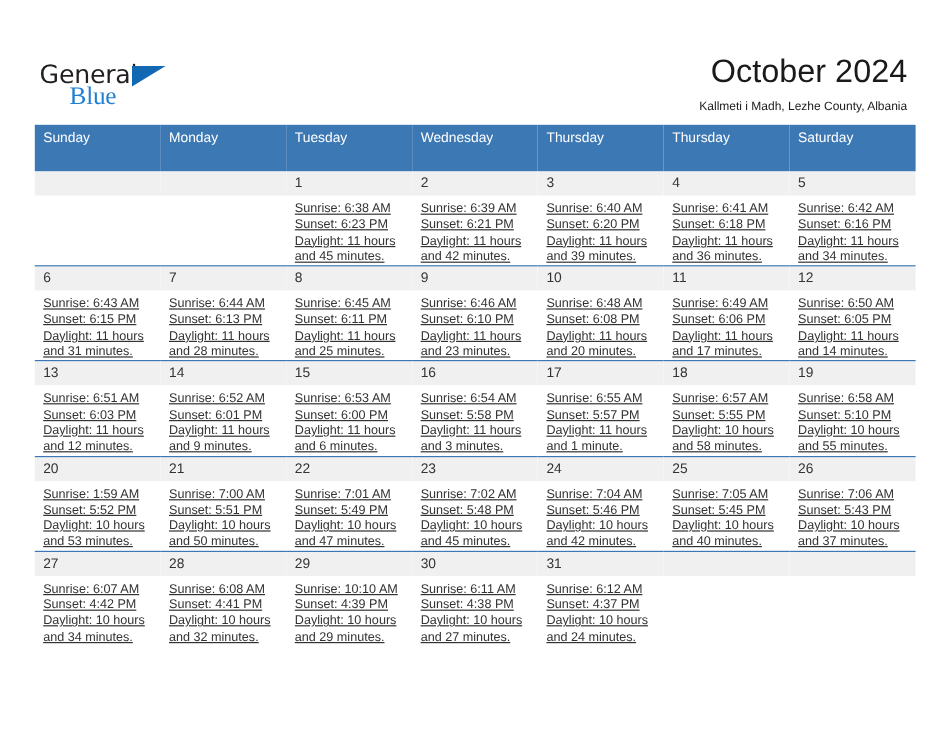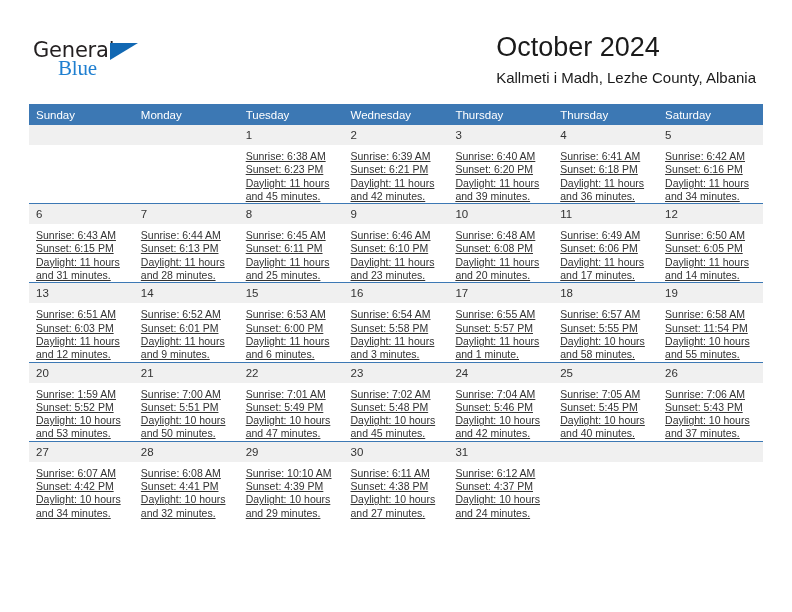--- a/index.html
+++ b/index.html
@@ -18,21 +18,21 @@
     position: relative;
     width: 792px;
     height: 612px;
     box-sizing: border-box;
   }
 
   
   .header {
     position: absolute;
     left: 0;
-    top: 0;
+    top: 12px;
     width: 792px;
     height: 87px;
   }
   .logo {
     position: absolute;
     left: 33px;
     top: 38px;
     width: 120px;
     height: 46px;
   }
@@ -60,29 +60,30 @@
     top: 5px;
     width: 0;
     height: 0;
     border-left: 28px solid #1268b3;
     border-bottom: 17px solid transparent;
   }
   .title-block {
     position: absolute;
     right: 36px;
     top: 30px;
+    text-align: right;
   }
   .month-title {
     font-size: 27px;
     color: #1a1a1a;
     line-height: 34px;
     white-space: nowrap;
   }
   .location-title {
-    font-size: 15px;
+    font-size: 10px;
     color: #1a1a1a;
     line-height: 22px;
     margin-top: 3px;
     white-space: nowrap;
   }
 
   
   .calendar {
     position: absolute;
     left: 29px;
@@ -90,21 +91,21 @@
     width: 734px;
     border-collapse: collapse;
     table-layout: fixed;
   }
   .calendar th {
     background: #3c78b4;
     color: #ffffff;
     font-size: 11.5px;
     font-weight: normal;
     text-align: left;
-    padding: 5px 0 4px 7px;
+    padding: 5px 0 22px 7px;
     height: 11px;
     border: none;
   }
   .calendar td {
     width: 104.85px;
     height: 74px;
     vertical-align: top;
     padding: 0;
     border: none;
     border-top: 1px solid #3c78b4;
@@ -324,21 +325,21 @@
             <div class="cellbody">
               <div>Sunrise: 6:57 AM</div>
               <div>Sunset: 5:55 PM</div>
               <div class="daylight-line">Daylight: 10 hours and 58 minutes.</div>
             </div>
           </td>
           <td class="">
             <span class="daynum">19</span>
             <div class="cellbody">
               <div>Sunrise: 6:58 AM</div>
-              <div>Sunset: 11:54 PM</div>
+              <div>Sunset: 5:10 PM</div>
               <div class="daylight-line">Daylight: 10 hours and 55 minutes.</div>
             </div>
           </td>
         </tr>
         <tr class="week-row">
           <td class="">
             <span class="daynum">20</span>
             <div class="cellbody">
               <div>Sunrise: 1:59 AM</div>
               <div>Sunset: 5:52 PM</div>

